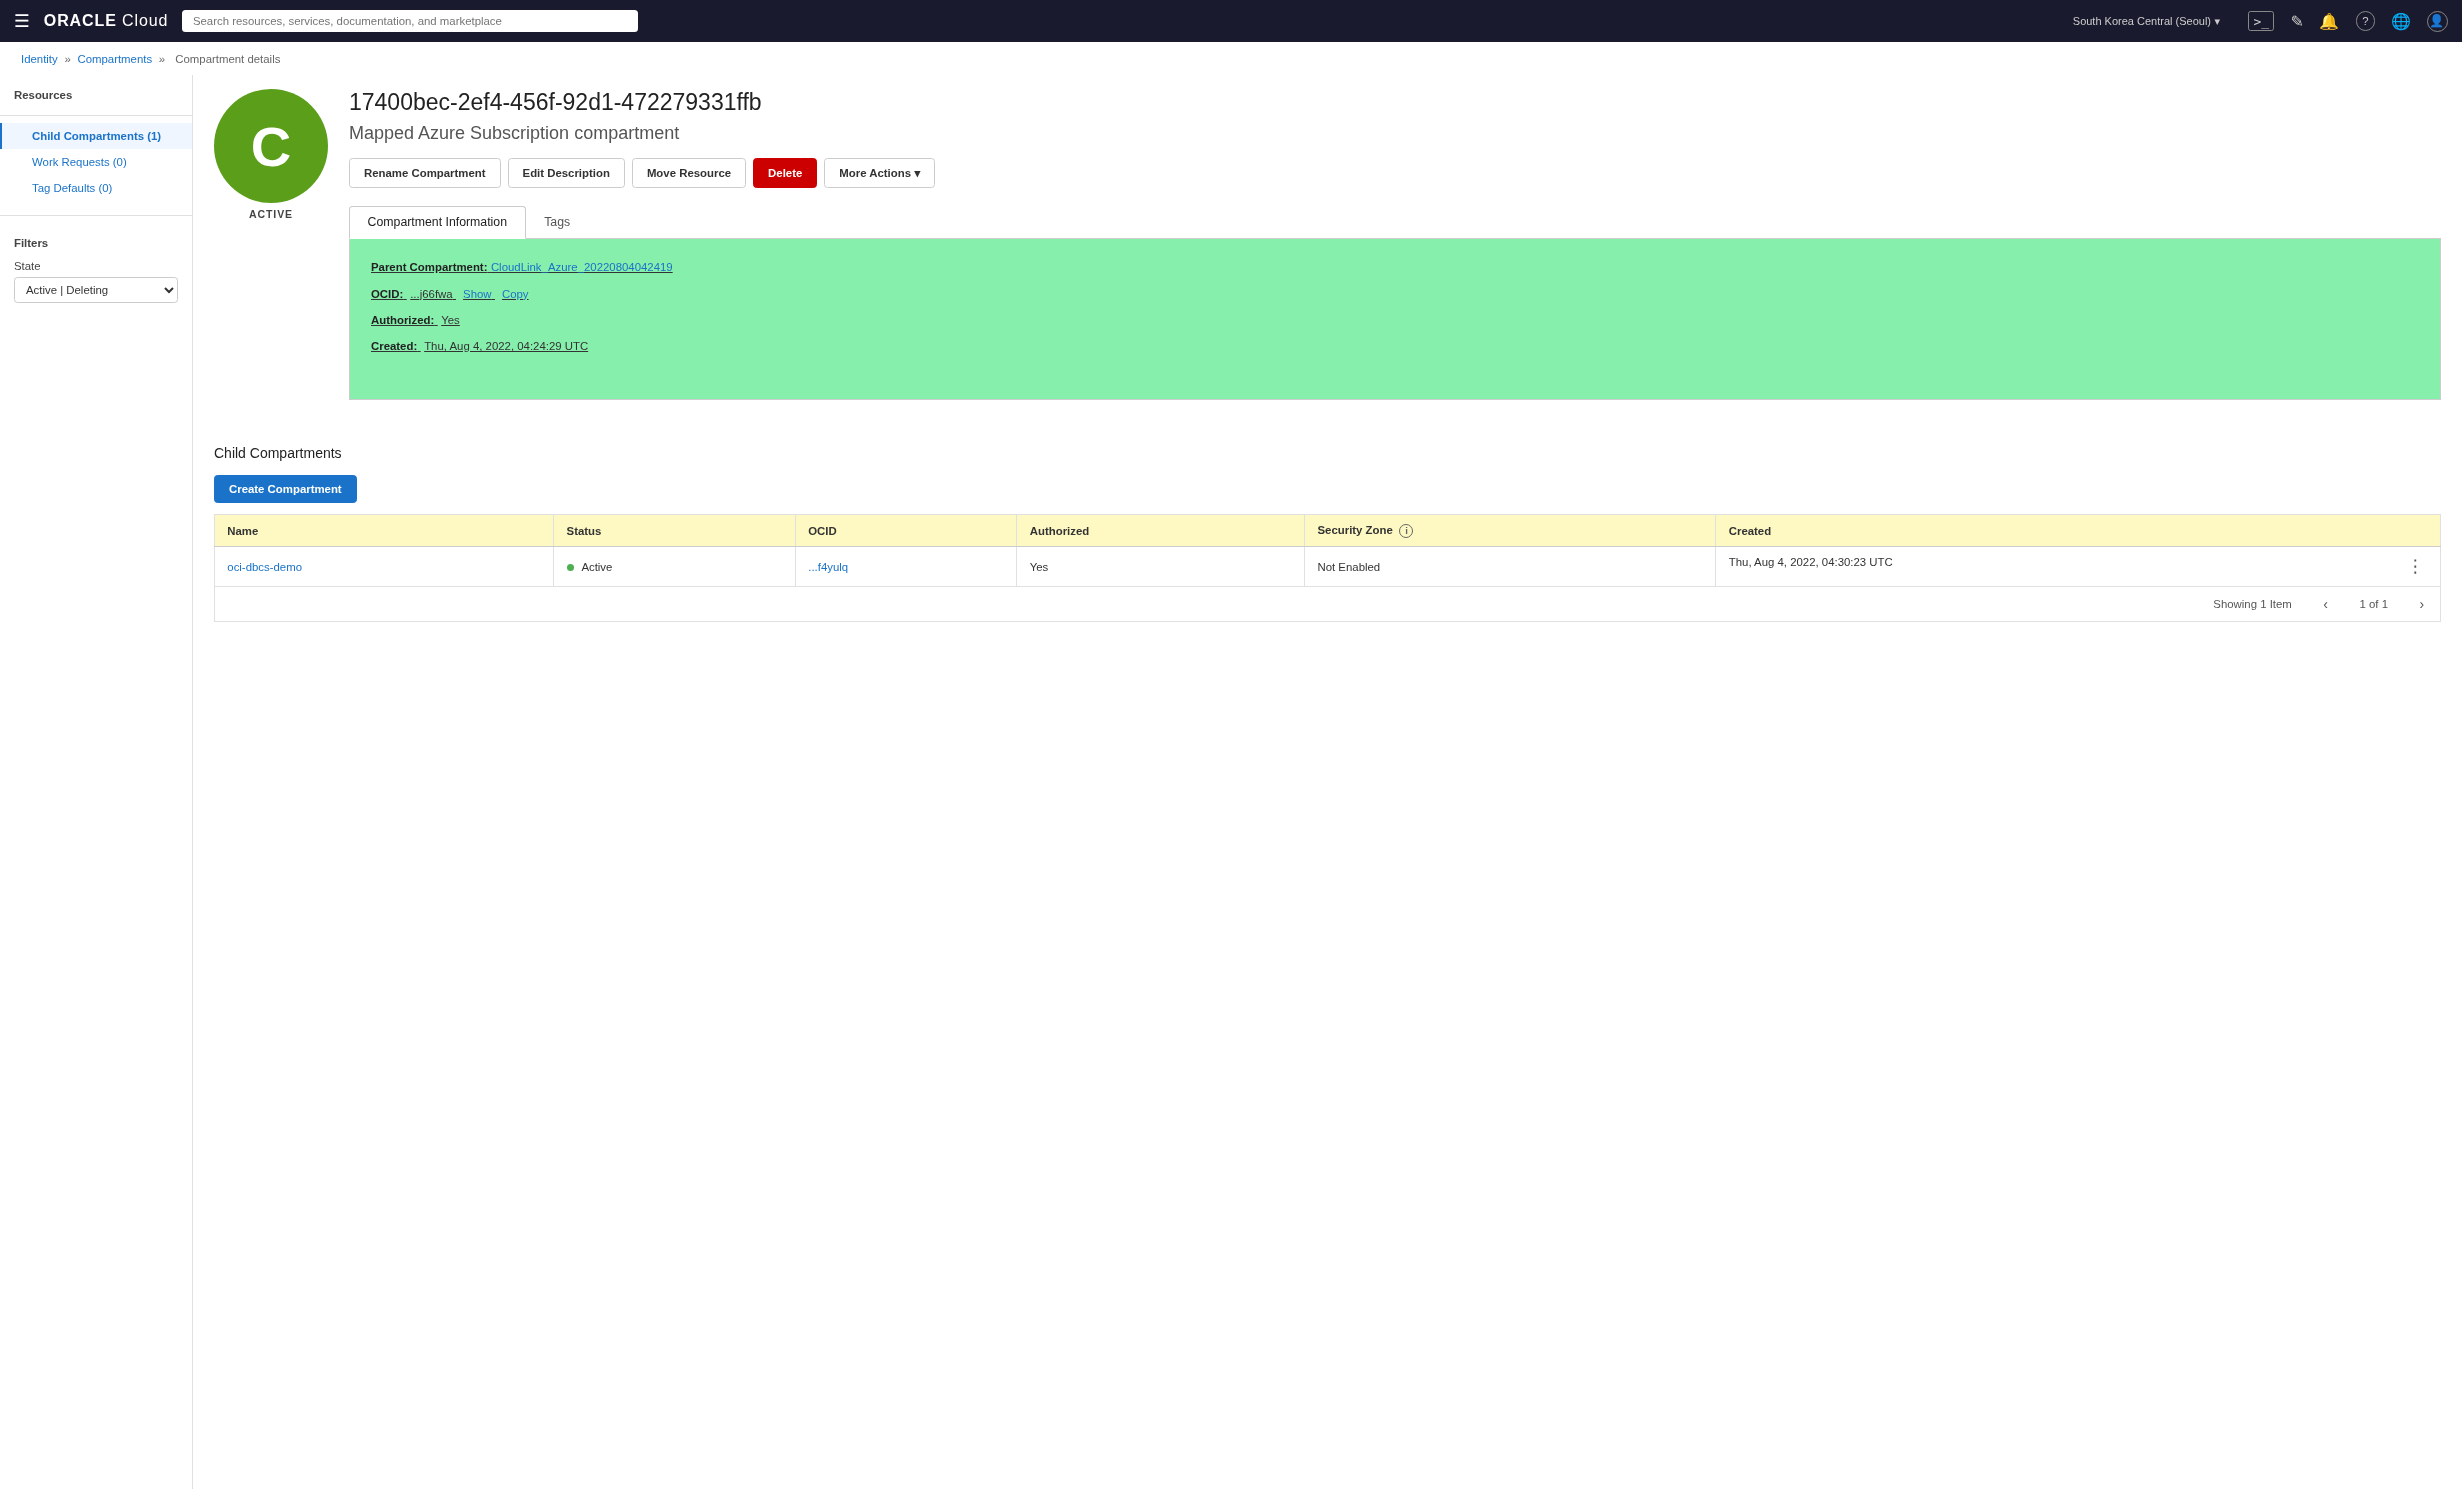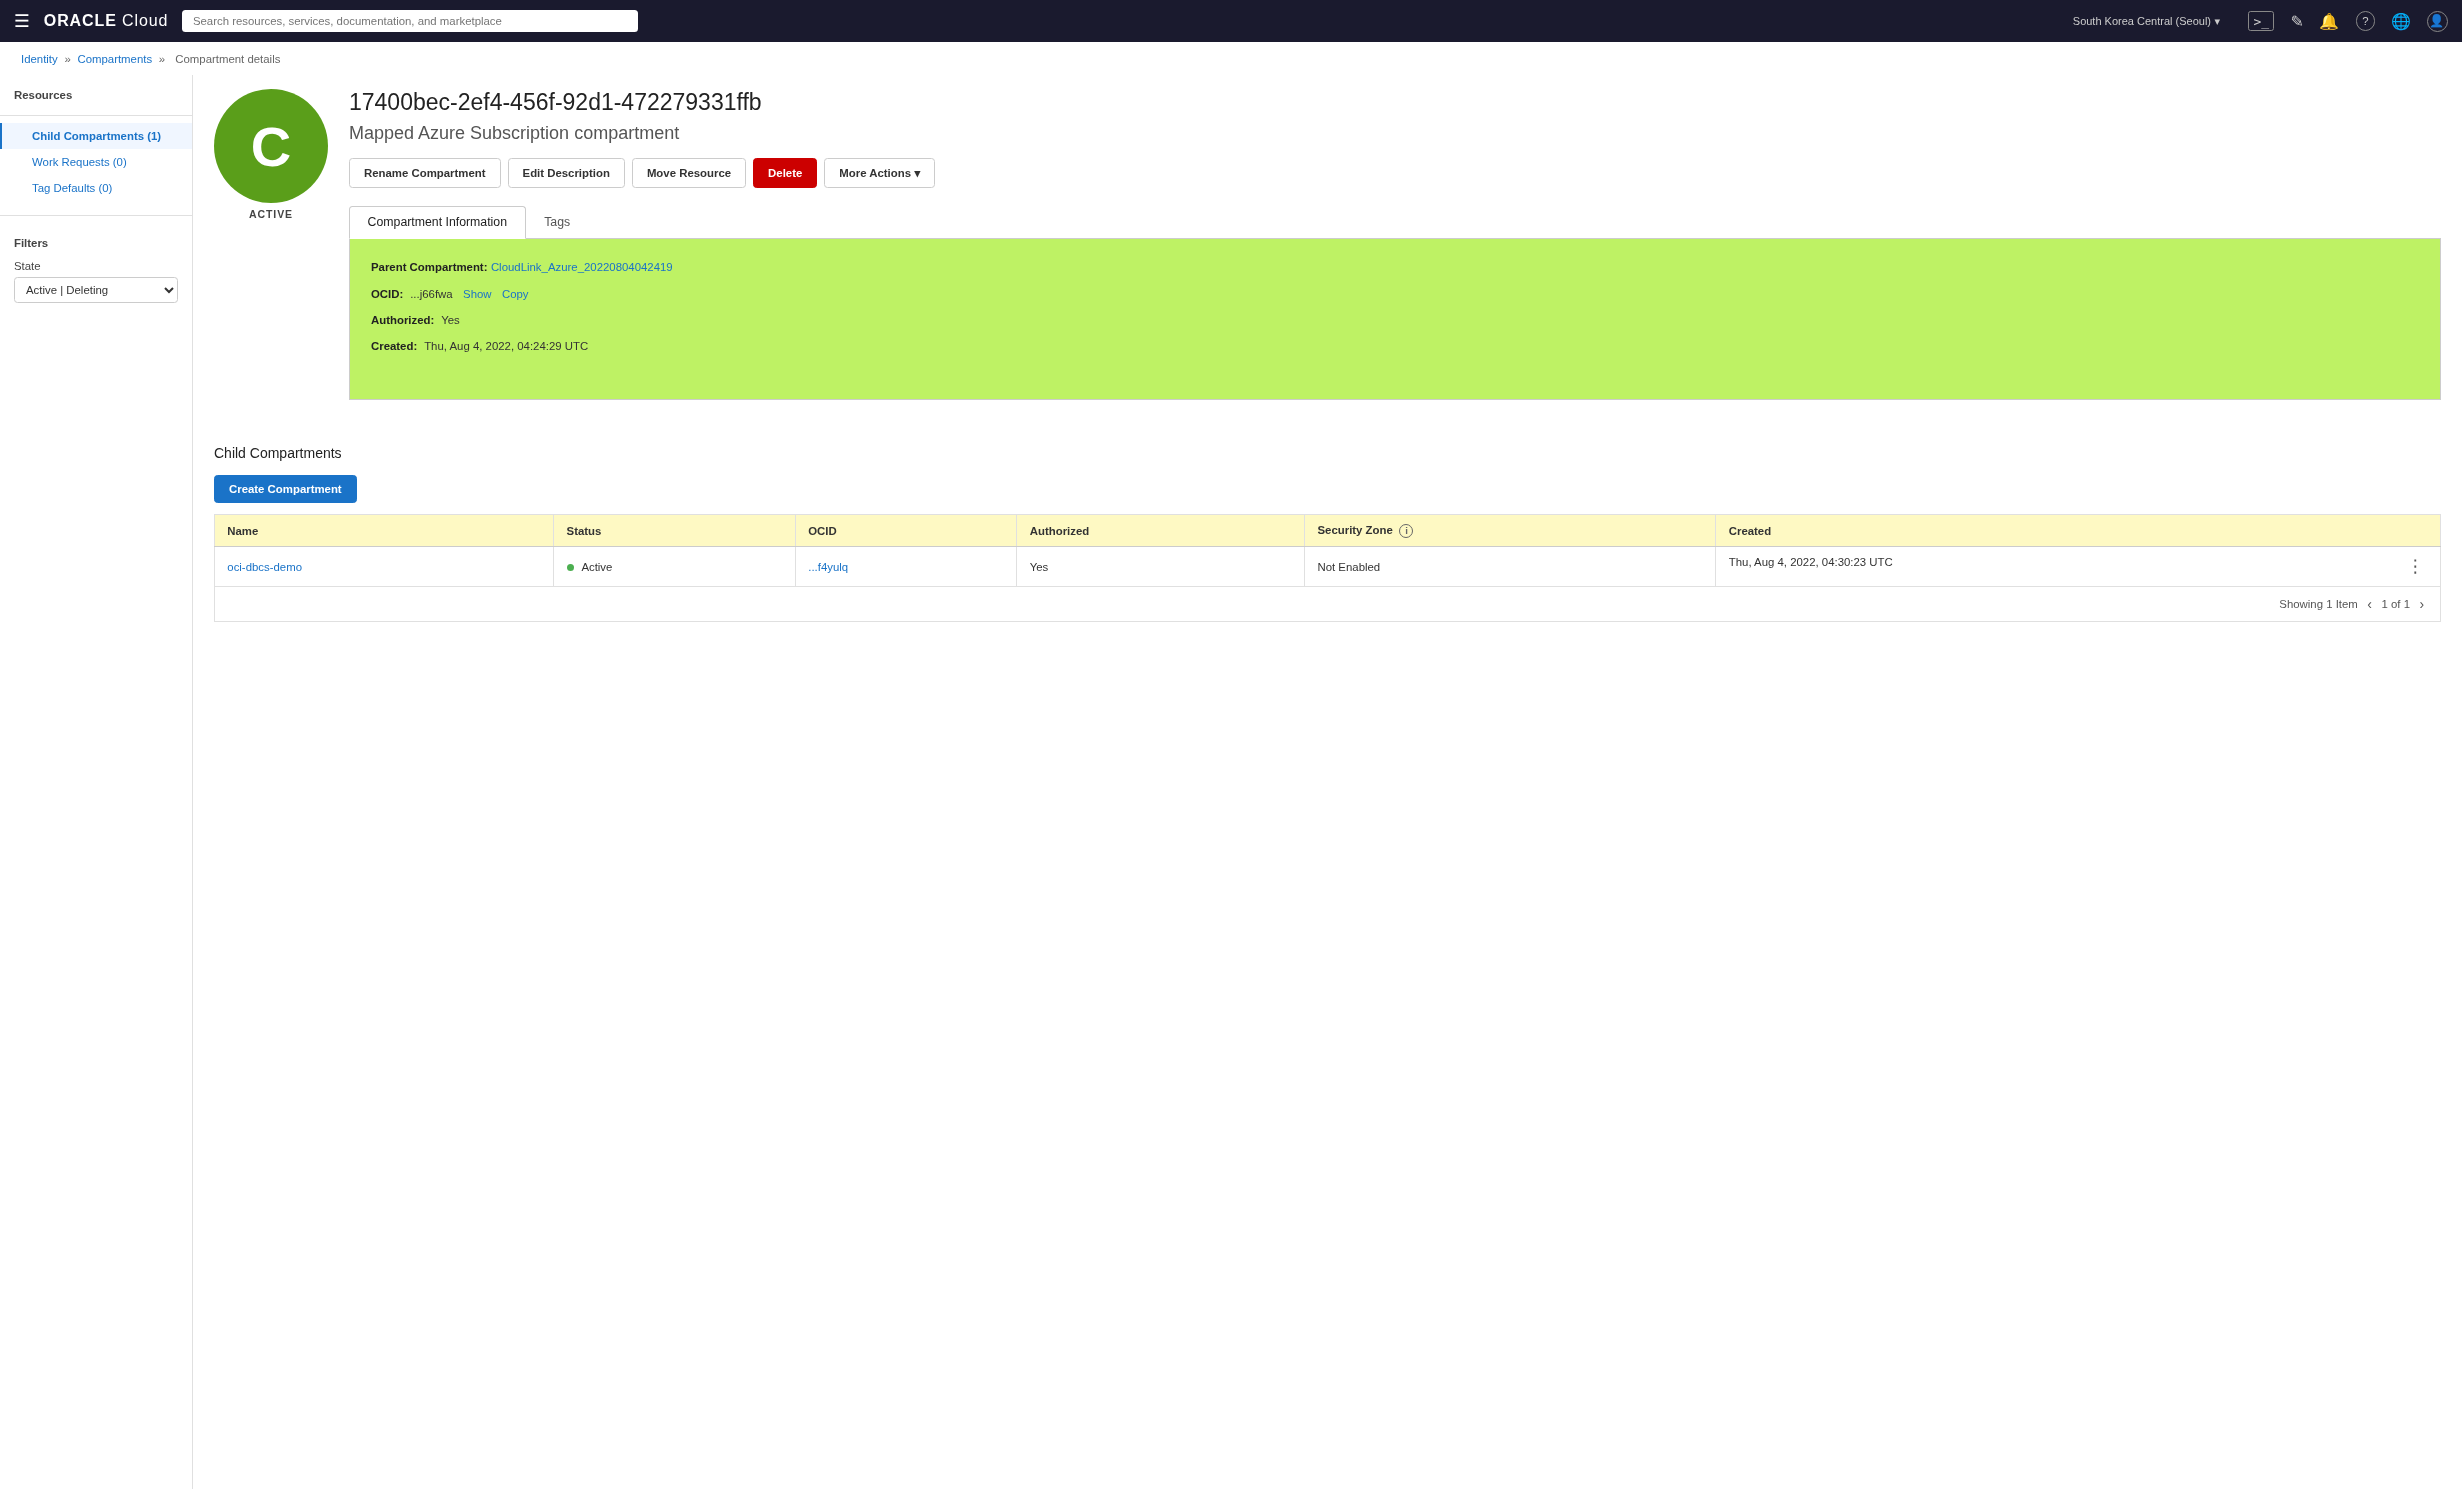--- a/index.html
+++ b/index.html
@@ -163,22 +163,23 @@
       border-color: #ccc;
       background: #fff;
       border-bottom: 0.9px solid #fff;
     }
 
     
     .tab-content {
       border: 0.9px solid #ccc;
       border-top: none;
       padding: 21px;
-      background: #bef264;
+      background: #86efac;
       margin-bottom: 28px;
+      text-decoration: underline;
     }
     .info-row { display: flex; gap: 35px; margin-bottom: 12.3px; }
     .info-col { flex: 1; }
     .info-field { margin-bottom: 12.3px; }
     .info-label { font-weight: 600; font-size: 11.4px; color: #222; display: inline; }
     .info-value { font-size: 11.4px; color: #333; display: inline; margin-left: 3.5px; }
     .info-link { color: #1a73c8; text-decoration: none; font-size: 11.4px; }
     .info-action-link { color: #1a73c8; text-decoration: none; font-size: 11.4px; margin-left: 7px; }
     .info-icon { display: inline-block; width: 14px; height: 14px; border: 0.9px solid #666; border-radius: 50%; text-align: center; line-height: 12.3px; font-size: 9.7px; color: #666; margin-left: 3.5px; vertical-align: middle; cursor: pointer; }
 
@@ -207,21 +208,21 @@
 
     .table-footer {
       display: flex;
       justify-content: flex-end;
       align-items: center;
       padding: 8.8px 12.3px;
       font-size: 11.4px;
       color: #555;
       border: 0.9px solid #e0e0e0;
       border-top: none;
-      gap: 6px;
+      gap: 28px;
     }
     .pagination-btn { background: none; border: none; cursor: pointer; font-size: 14px; color: #555; padding: 0 3.5px; }
 
     .row-action-btn { background: none; border: none; cursor: pointer; font-size: 17.6px; color: #555; padding: 0 3.5px; float: right; }
   </style>
 </head>
 <body>
 
 <header class="header">
   <span class="header-menu-icon">☰</span>

